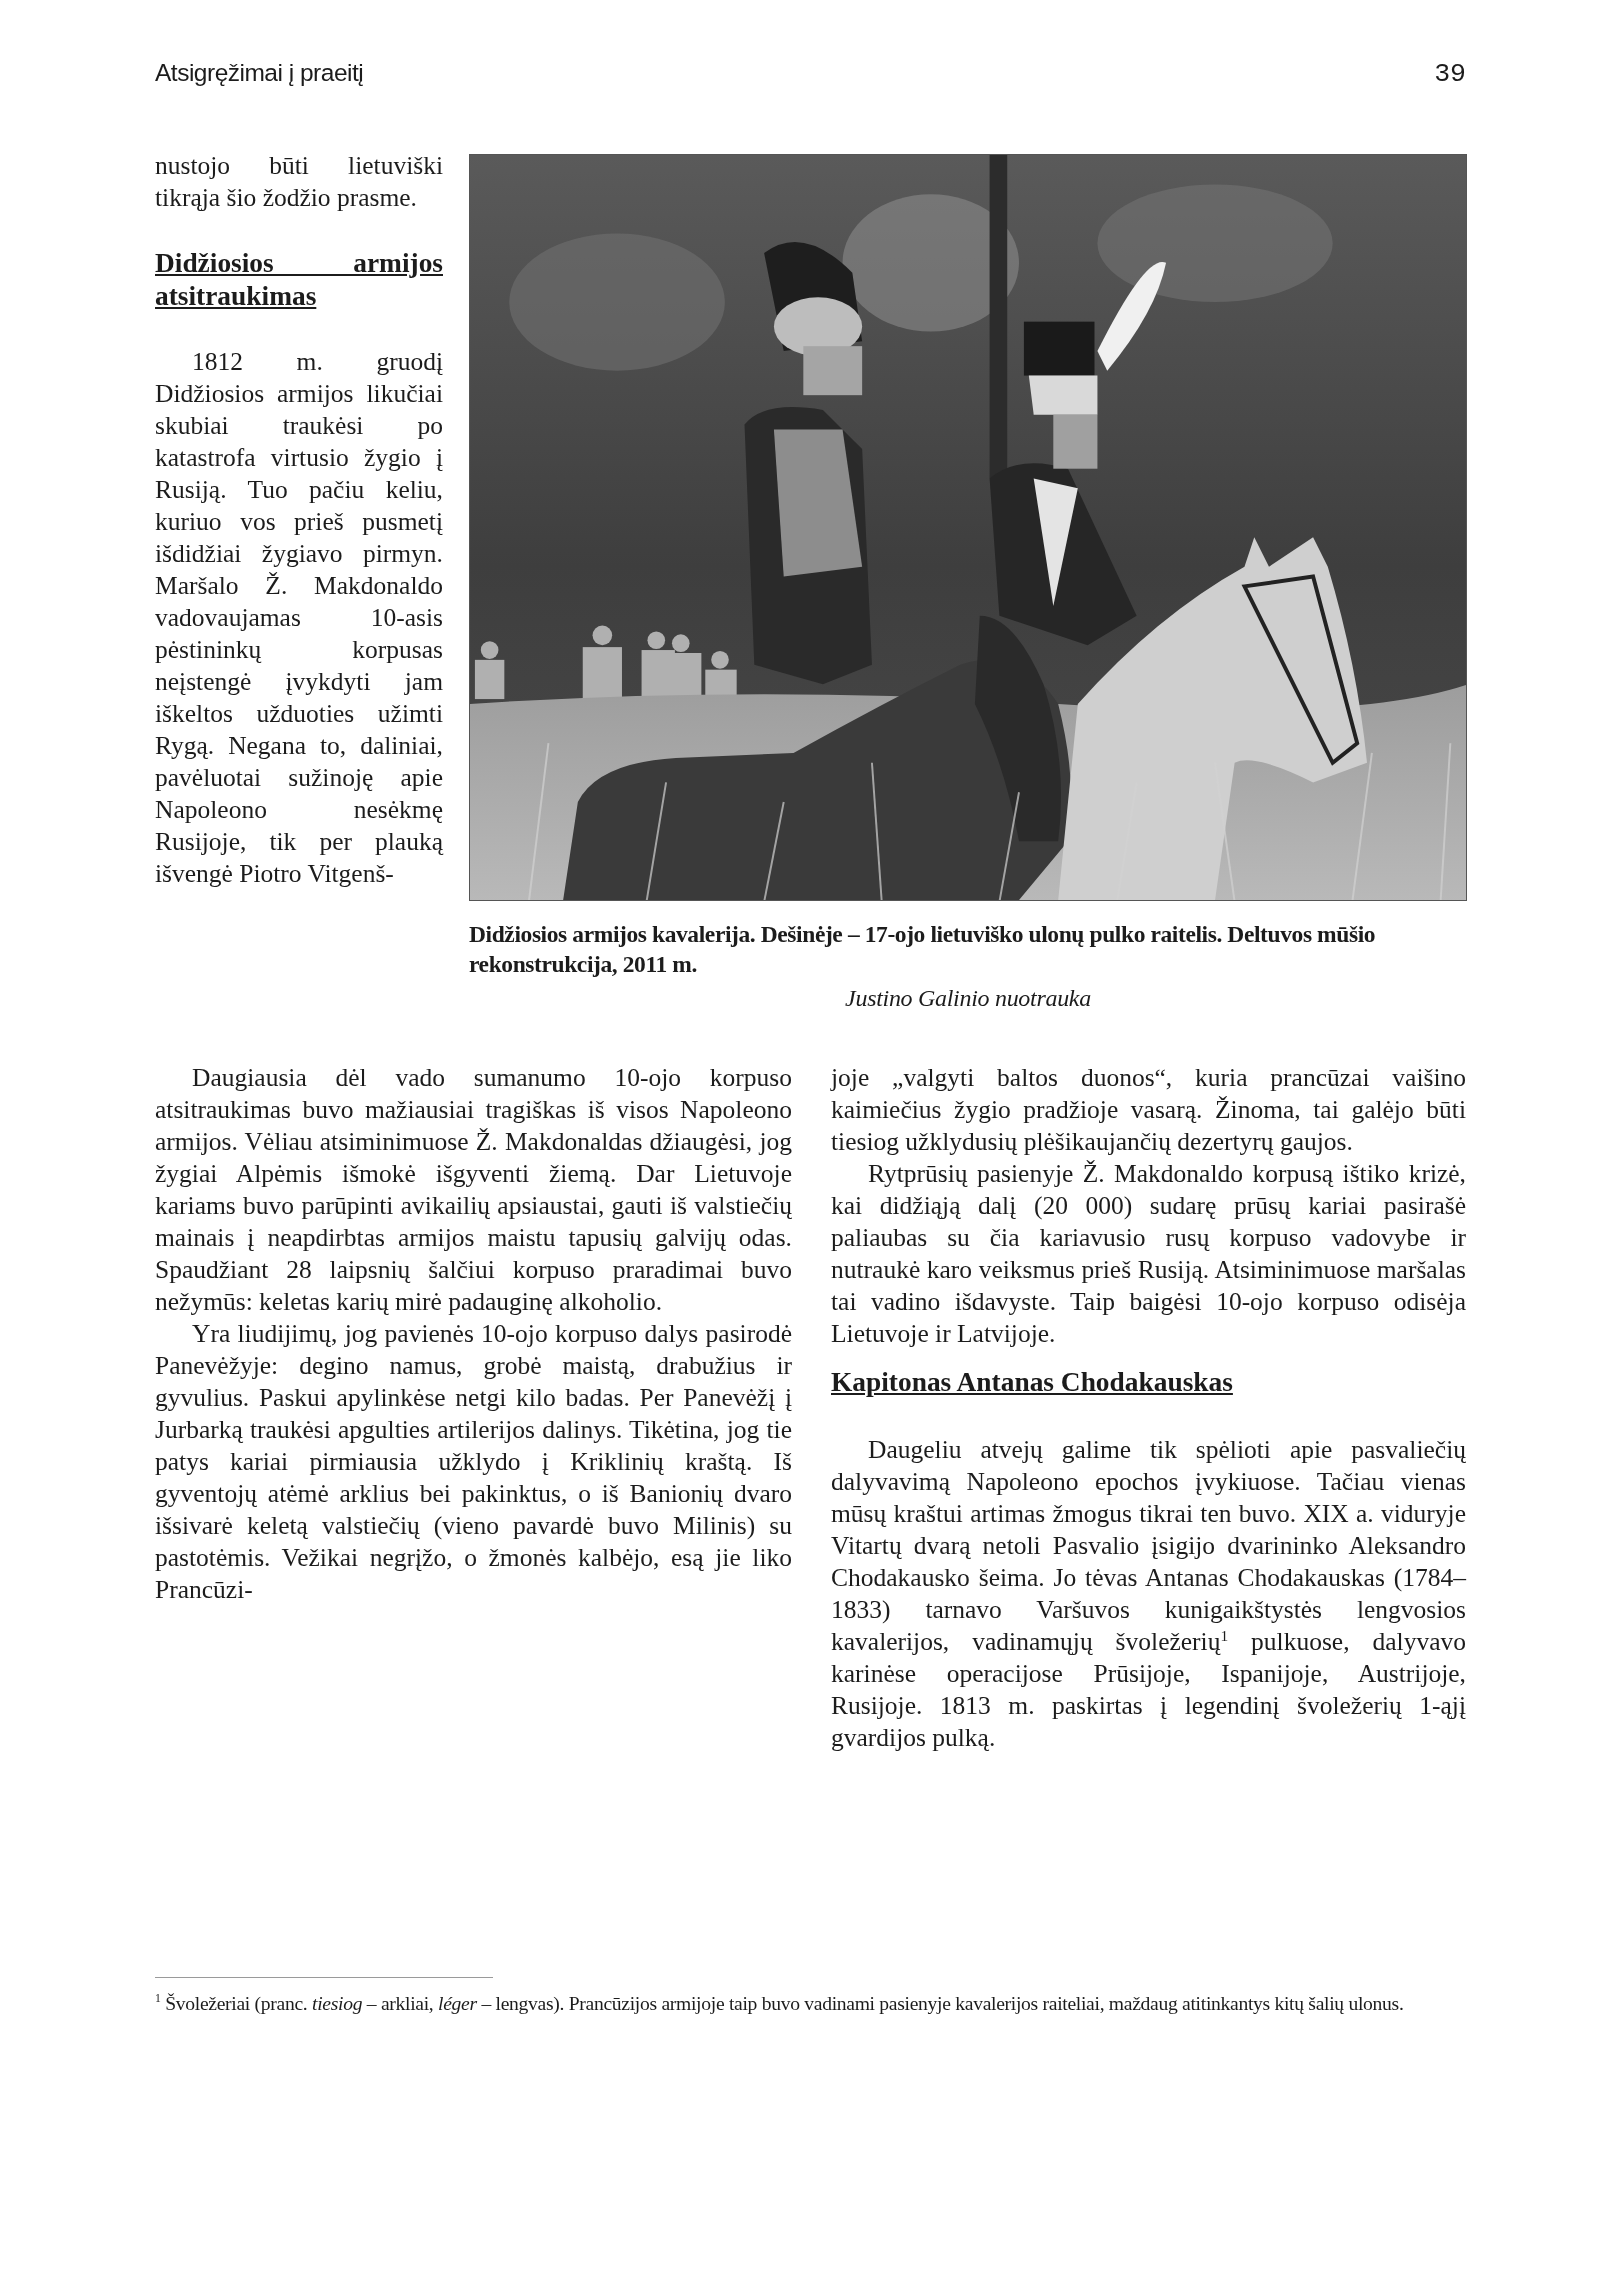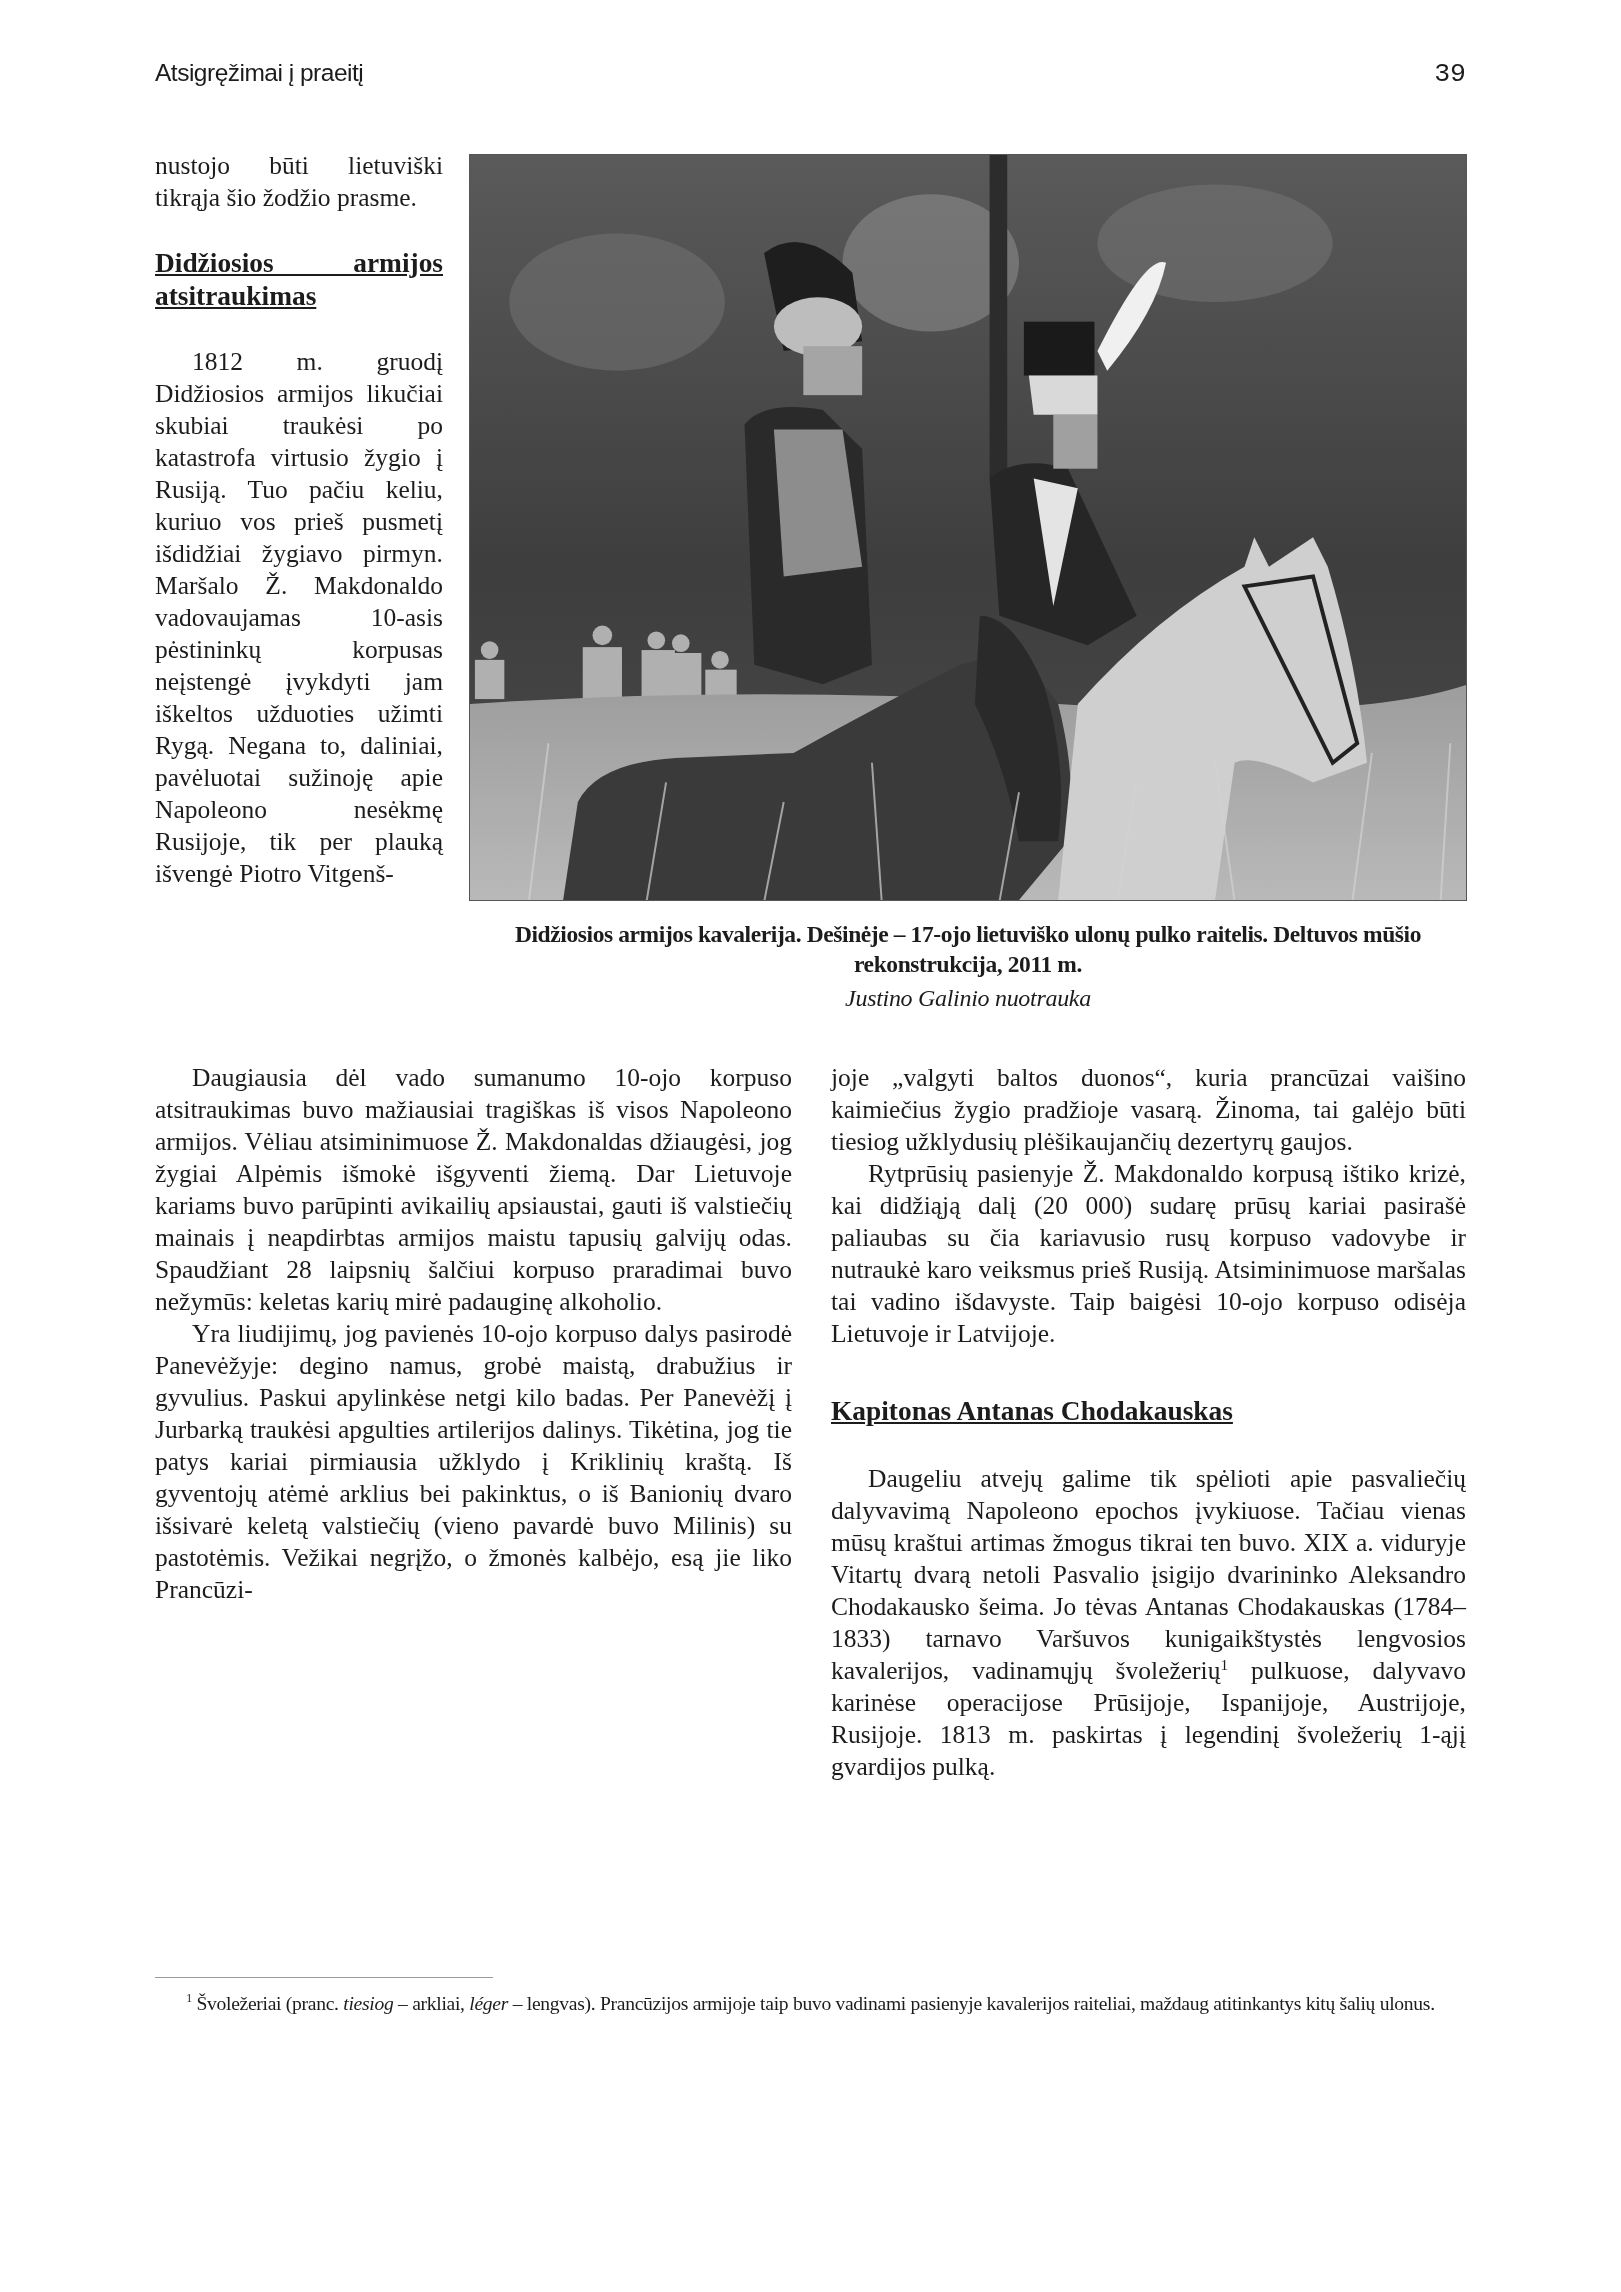--- a/index.html
+++ b/index.html
@@ -1,34 +1,34 @@
 <!DOCTYPE html>
 <html><head>
 <meta charset="utf-8">
 <style>
   html, body { margin:0; padding:0; background:#ffffff; }
   body { width:1621px; height:2293px; position:relative; overflow:hidden; color:#1c1c1c;
          font-family:"Liberation Serif","DejaVu Serif",serif; }
-  .abs { position:absolute;text-align:center; }
+  .abs { position:absolute; }
   .running-head { left:155px; top:59px; font-family:"Liberation Sans","DejaVu Sans",sans-serif; font-size:24.5px; letter-spacing:-0.5px; }
   .page-num { right:155px; top:59px; font-family:Liberation Mono, monospace; font-size:26.5px; }
   .txt { font-size:25.5px; line-height:32px; text-align:justify; hyphens:manual; }
   .txt p { margin:0; }
   .txt p.ind { text-indent:37px; }
   .h { font-weight:bold; font-size:27.4px; line-height:33px; margin:0;text-decoration:underline; }
   .narrow { left:155px; top:150px; width:288px; }
   .narrow .h { text-align:justify; text-align-last:justify; }
   .gap-a { height:33px; }
   .gap-b { height:33px; }
   .photo { left:469px; top:154px; width:998px; height:747px; background:#6b6b6b; overflow:hidden; border:1px solid #555; box-sizing:border-box; }
   .caption { left:469px; top:919px; width:998px; font-size:23.5px; line-height:30px; font-weight:bold; letter-spacing:-0.4px; }
   .credit { left:469px; top:985px; width:998px; text-align:center; font-style:italic; font-size:24px; letter-spacing:-0.3px; }
   .wrap-left { left:155px; top:1062px; width:637px; }
   .right-col { left:831px; top:1062px; width:635px; }
-  .right-col .h { margin-top:45px; margin-bottom:35px; font-size:27.4px; }
+  .right-col .h { margin-top:16px; margin-bottom:35px; font-size:27.4px; }
   .fn-rule { left:155px; top:1977px; width:338px; height:1px; background:#9a9a9a; }
   .footnote { left:155px; top:1992px; width:1311px; font-size:19.6px; line-height:24.5px; letter-spacing:-0.3px; }
   sup { font-size:60%; line-height:0; vertical-align:super; }
 </style>
 </head>
 <body>
 
 <div class="abs running-head">Atsigręžimai į praeitį</div>
 <div class="abs page-num">39</div>
 

